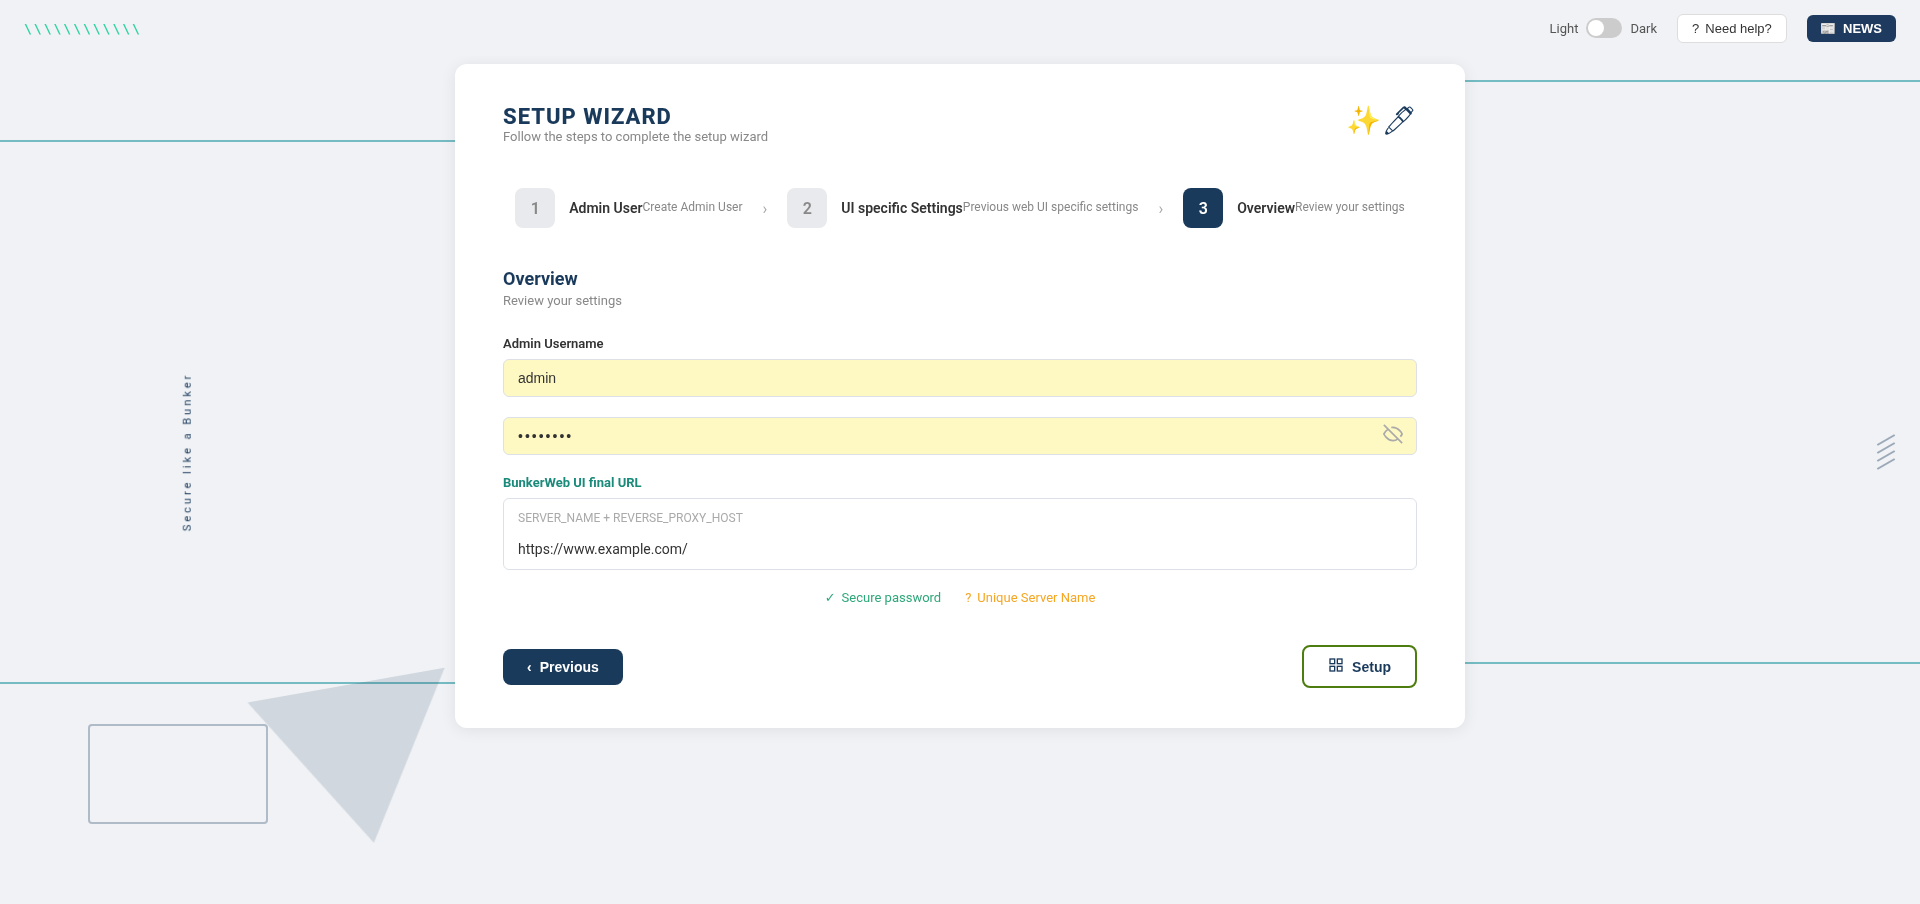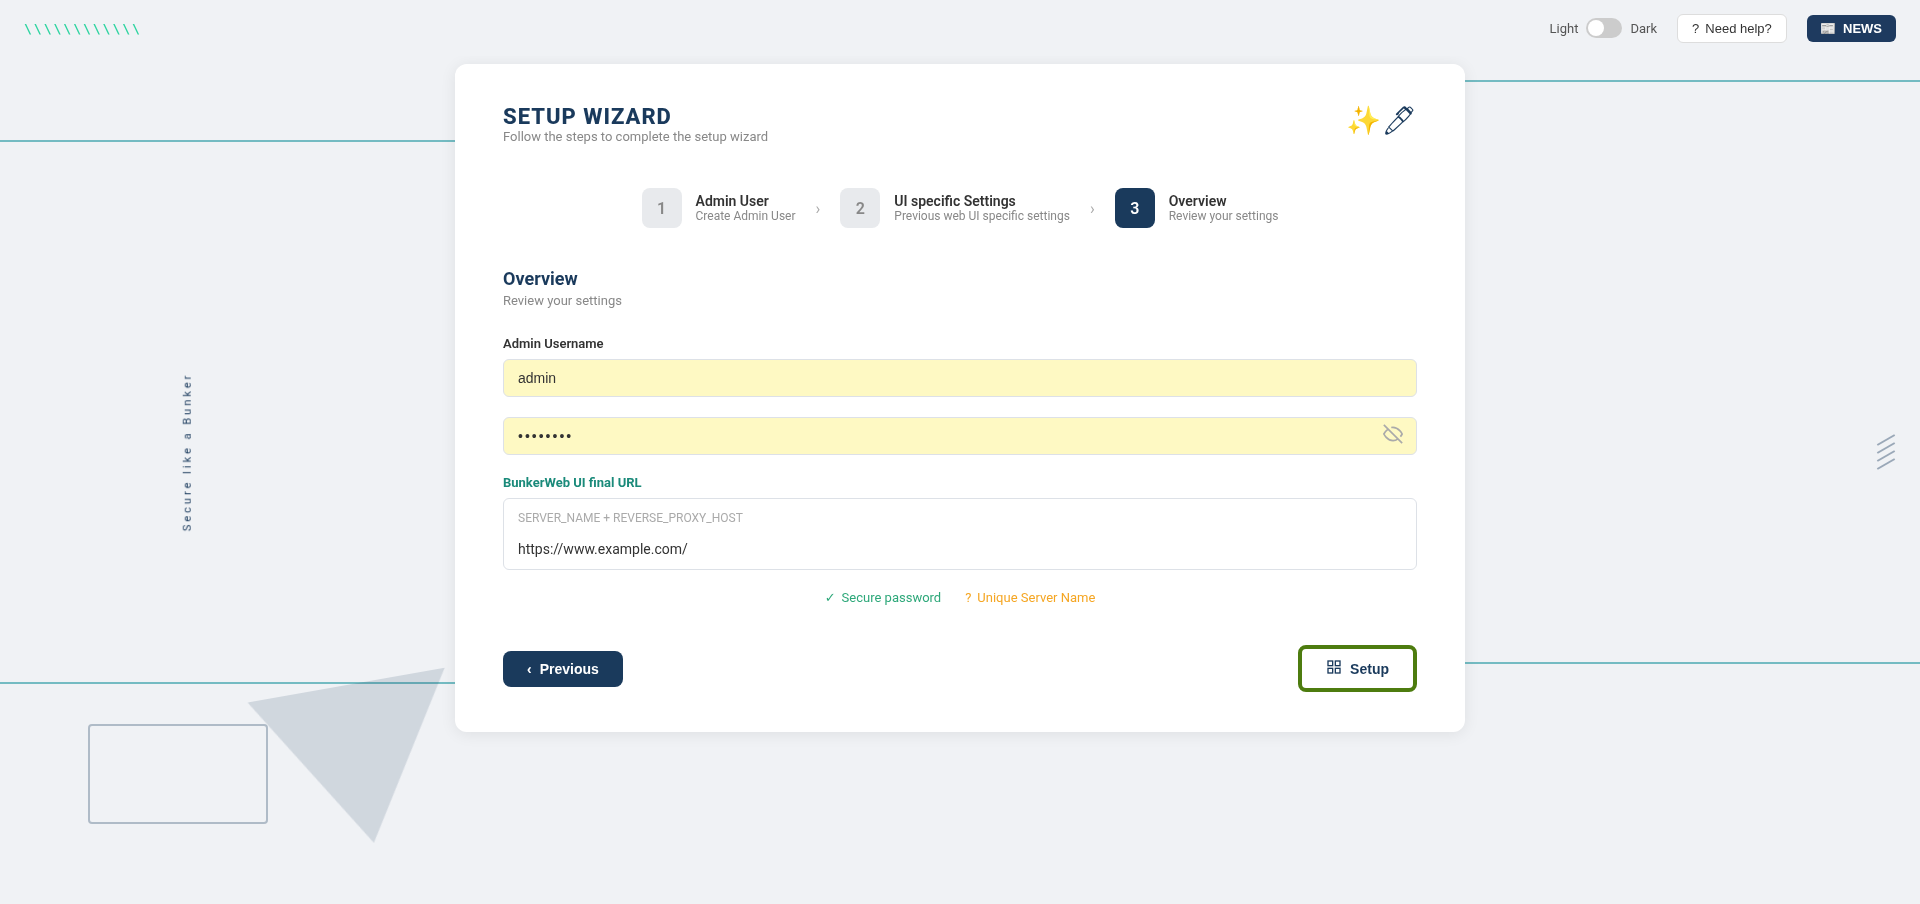--- a/index.html
+++ b/index.html
@@ -250,21 +250,21 @@
       color: #888;
     }
 
     .step-number.active {
       background: #1a3a5c;
       color: white;
     }
 
     .step-info {
       display: flex;
-      flex-direction: column;
+      flex-direction: row;
     }
 
     .step-title {
       font-size: 14px;
       font-weight: 600;
       color: #333;
     }
 
     .step-desc {
       font-size: 12px;
@@ -405,21 +405,21 @@
       cursor: pointer;
     }
 
     .btn-setup {
       display: flex;
       align-items: center;
       gap: 8px;
       padding: 10px 24px;
       background: white;
       color: #1a3a5c;
-      border: 4px solid #4d7c0f;
+      border: 2px solid #4d7c0f;
       border-radius: 8px;
       font-size: 14px;
       font-weight: 600;
       cursor: pointer;
     }
 
     
     .bottom-left-box {
       position: fixed;
       bottom: 80px;

